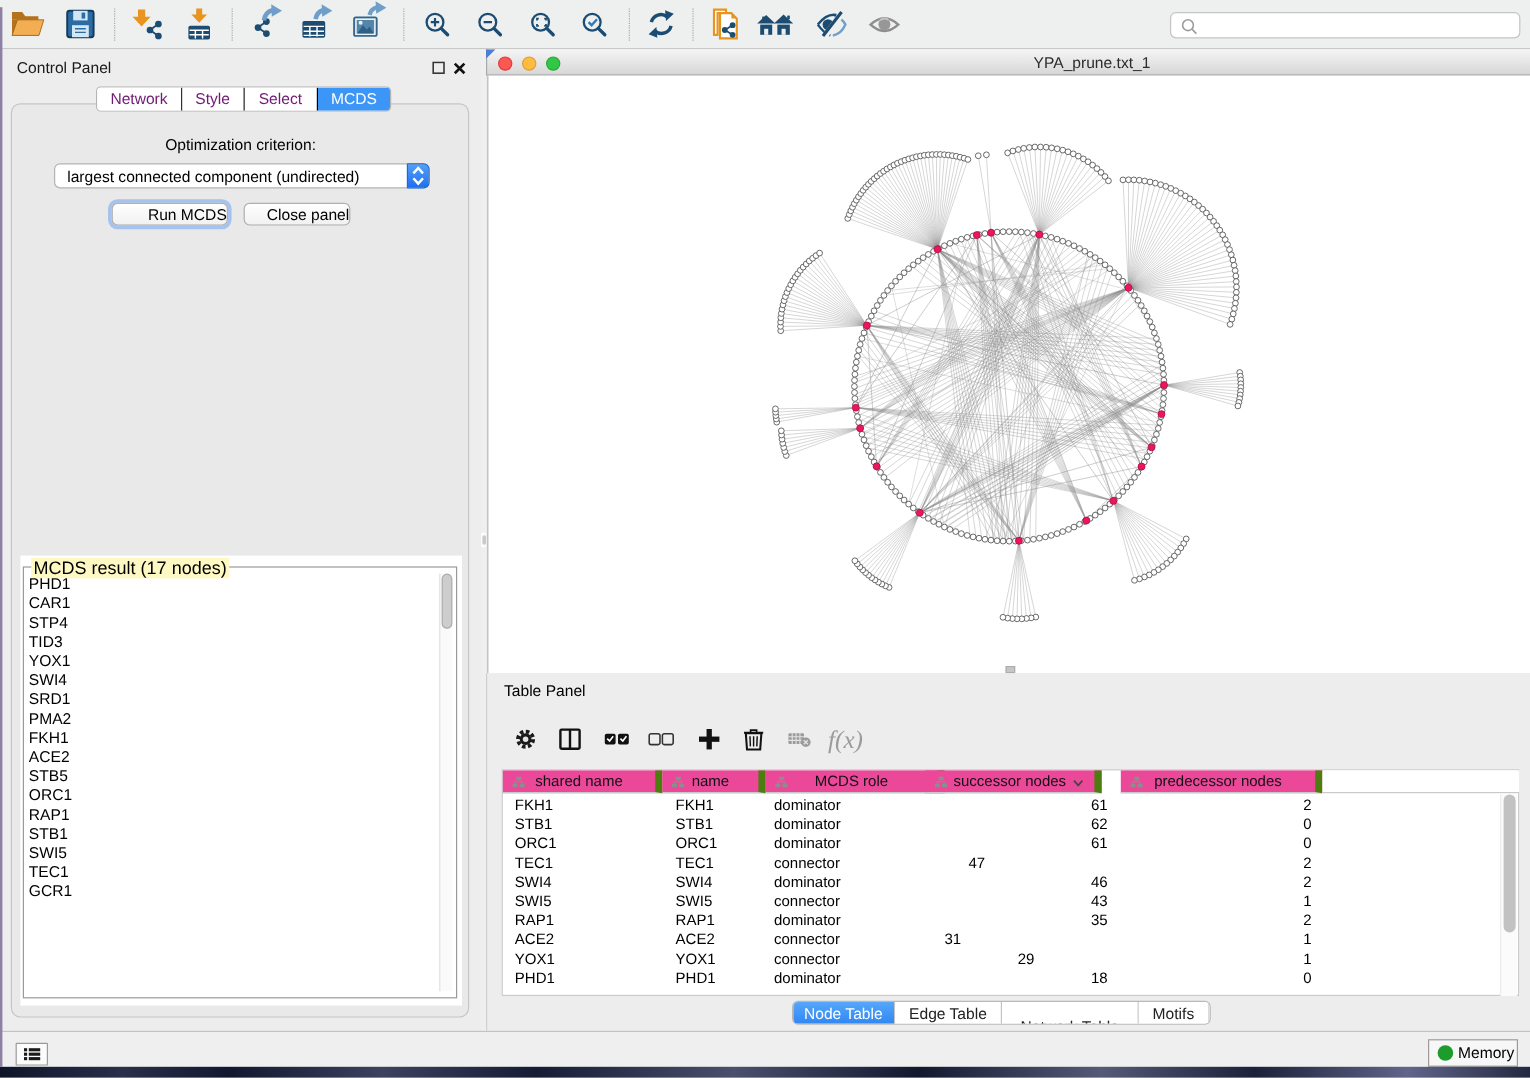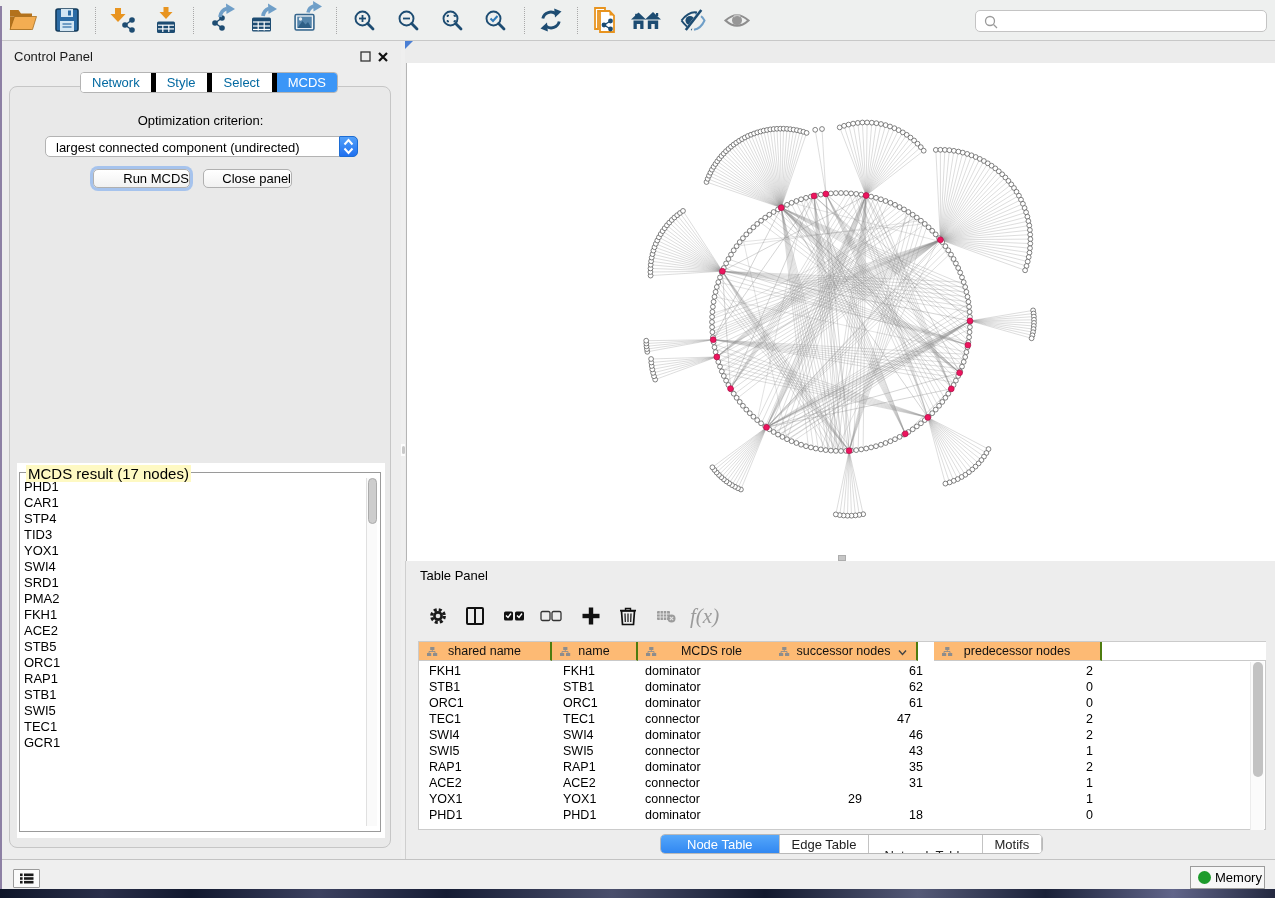--- a/index.html
+++ b/index.html
@@ -4,21 +4,21 @@
 *{margin:0;padding:0;box-sizing:border-box}
 html,body{width:1275px;height:898px;overflow:hidden;background:#ececec;
   font-family:"Liberation Sans",sans-serif;font-size:13px;color:#000;
   -webkit-font-smoothing:antialiased}
 #toolbar{position:absolute;left:0;top:0;width:1275px;height:41px;background:#eef0ef;border-bottom:1px solid #c8c8c8}
 .tsep{position:absolute;top:7px;height:27px;border-left:1px dotted #a9a9a9}
 #searchbox{position:absolute;left:975px;top:10px;width:292px;height:22px;background:#fff;border:1px solid #c4c4c4;border-radius:5px}
 #leftpanel{position:absolute;left:0;top:41px;width:401px;height:818px;background:#ededed}
 #lp-title{position:absolute;left:14px;top:8px;color:#1a1a1a}
 #lp-tabs{position:absolute;left:80px;top:31px;height:21px;display:flex;border:1px solid #b4b4b4;border-radius:4px;overflow:hidden;background:#fff}
-.lptab{height:21px;line-height:20px;padding:0 11px;background:#fff;color:#0369a1;border-right:5px solid #000000;font-size:13px}
+.lptab{height:21px;line-height:20px;padding:0 11px;background:#fff;color:#701a75;border-right:1px solid #000000;font-size:13px}
 .lptab.sel{background:#3b96f7;color:#fff;border-right:none}
 #lp-box{position:absolute;left:9px;top:45px;width:382px;height:762px;background:#e9e9e9;border:1px solid #c6c6c6;border-radius:8px}
 #optlabel{position:absolute;left:0;top:72px;width:401px;text-align:center}
 #dropdown{position:absolute;left:45px;top:95px;width:313px;height:21px;background:#fff;border:1px solid #b3b3b3;border-radius:5px}
 #ddcap{position:absolute;right:-1px;top:-1px;width:19px;height:21px;border-radius:1px 5px 5px 1px;background:linear-gradient(#53a0f9,#1f70f0);border:1px solid #1c6cd4}
 .btn{position:absolute;height:19px;background:linear-gradient(#ffffff,#f1f1f1);border:1px solid #b0b0b0;border-radius:5px;text-align:right;line-height:17px;font-size:13px}
 #runbtn{left:93px;top:128px;width:97px;box-shadow:0 0 0 3px rgba(112,164,240,0.55)}
 #closebtn{left:203px;top:128px;width:89px}
 #mcdsbox{position:absolute;left:17px;top:422px;width:368px;height:375px;background:#fff}
 #mcdsfield{position:absolute;left:2px;top:9px;width:362px;height:360px;border:1px solid #9a9a9a}
@@ -26,21 +26,21 @@
 #mcdslist{position:absolute;left:4px;top:6px;line-height:16px;font-size:13px}
 #mcdssb{position:absolute;right:3px;top:5px;width:11px;height:348px;background:#fafafa;border-left:1px solid #e0e0e0}
 #mcdssbthumb{position:absolute;left:1px;top:0;width:9px;height:46px;background:#cdcdcd;border:1px solid #ababab;border-radius:5px}
 #vdivider{position:absolute;left:401px;top:41px;width:4px;height:818px;background:#efefef}
 #netwin{position:absolute;left:405px;top:41px;width:870px;height:520px}
 #nettitle{position:absolute;left:0;top:0;width:870px;height:22px;background:linear-gradient(#f5f5f5,#d7d7d7);border-bottom:1px solid #9f9f9f;border-left:1px solid #a8a8a8}
 #netcanvas{position:absolute;left:1px;top:22px;width:869px;height:498px;background:#fff;border-left:1px solid #b5b5b5}
 #tablepanel{position:absolute;left:405px;top:561px;width:870px;height:298px;background:#ededed;border-left:1px solid #cfcfcf}
 #tp-title{position:absolute;left:14px;top:7px}
 #tp-table{position:absolute;left:12px;top:80px;width:848px;height:189px;background:#fff;border:1px solid #cbcbcb}
-.th{position:absolute;top:0;height:19px;background:#fdba74;border-right:2px solid #4d7c0f;border-bottom:1px solid #c9c9c9;text-align:center;font-size:12.5px;line-height:19px;color:#111}
+.th{position:absolute;top:0;height:19px;background:#ec4899;border-right:6px solid #4d7c0f;border-bottom:1px solid #c9c9c9;text-align:center;font-size:12.5px;line-height:19px;color:#111}
 .row{position:absolute;height:16px;font-size:12.5px;line-height:16px}
 #tp-sb{position:absolute;right:1px;top:20px;width:14px;height:168px;background:#fbfbfb;border-left:1px solid #ececec}
 #tp-sbthumb{position:absolute;left:2px;top:0px;width:10px;height:115px;background:#c2c2c2;border-radius:5px}
 #bottabs{position:absolute;left:254px;top:273px;height:20px;display:flex;border:1px solid #b9b9b9;border-radius:5px;overflow:hidden;background:#fff}
 .btab{height:20px;line-height:19px;padding:0 12px;letter-spacing:0;background:#fff;color:#222;border-right:1px solid #c3c3c3;font-size:13px}
 .btab.sel{background:linear-gradient(#55a7fa,#2d84f1);color:#fff}
 #statusbar{position:absolute;left:0;top:859px;width:1275px;height:30px;background:#efefef;border-top:1px solid #c3c3c3}
 #listbtn{position:absolute;left:13px;top:9px;width:27px;height:19px;background:#fbfbfb;border:1px solid #9b9b9b;border-radius:1px}
 #membtn{position:absolute;left:1190px;top:6px;width:75px;height:23px;background:#f7f7f7;border:1px solid #9c9c9c;font-size:13px}
 #wallpaper{position:absolute;left:0;top:889px;width:1275px;height:9px;background:linear-gradient(90deg,#0e1528 0%,#2a2f4a 8%,#11182e 15%,#3c4160 25%,#151c34 35%,#4a4f6c 48%,#12192e 60%,#555a78 72%,#1a2138 82%,#61658a 92%,#23283f 100%)}
@@ -218,20 +218,26 @@
 </div>
 <div id="vdivider">
     <div style="position:absolute;left:0;top:403px;width:4px;height:12px;background:#fdfdfd"></div>
     <div style="position:absolute;left:0.5px;top:405px;width:3.5px;height:8px;background:#c9c9c9;border-radius:1.5px"></div>
   </div>
 
 <div id="netwin">
   <svg width="8" height="8" style="position:absolute;left:0;top:0;z-index:5">
       <path d="M0,0 L8,0 L0,8 Z" fill="#4b7fd4"></path>
     </svg>
+  <div id="nettitle">
+    <div style="position:absolute;left:9px;top:6px;width:12px;height:12px;border-radius:50%;background:#fc5753;border:0.5px solid #df3e39"></div>
+    <div style="position:absolute;left:29px;top:6px;width:12px;height:12px;border-radius:50%;background:#fdbc40;border:0.5px solid #de9f34"></div>
+    <div style="position:absolute;left:49px;top:6px;width:12px;height:12px;border-radius:50%;background:#33c748;border:0.5px solid #27aa35"></div>
+    <div style="position:absolute;left:69px;width:870px;text-align:center;top:4px;color:#2b2b2b">YPA_prune.txt_1</div>
+  </div>
   <div id="netcanvas">
 <svg width="869" height="498" style="position:absolute;left:0;top:0">
         <line x1="374.2" y1="144.7" x2="557.5" y2="221.9" stroke="#8a8a8a" stroke-opacity="0.36" stroke-width="0.8"></line>
         <line x1="374.2" y1="144.7" x2="558.9" y2="226.8" stroke="#8a8a8a" stroke-opacity="0.36" stroke-width="0.8"></line>
         <line x1="374.2" y1="144.7" x2="560.1" y2="231.7" stroke="#8a8a8a" stroke-opacity="0.36" stroke-width="0.8"></line>
         <line x1="374.2" y1="144.7" x2="561.1" y2="236.7" stroke="#8a8a8a" stroke-opacity="0.36" stroke-width="0.8"></line>
         <line x1="374.2" y1="144.7" x2="561.8" y2="241.7" stroke="#8a8a8a" stroke-opacity="0.36" stroke-width="0.8"></line>
         <line x1="374.2" y1="144.7" x2="562.4" y2="246.7" stroke="#8a8a8a" stroke-opacity="0.36" stroke-width="0.8"></line>
         <line x1="374.2" y1="144.7" x2="562.8" y2="251.7" stroke="#8a8a8a" stroke-opacity="0.36" stroke-width="0.8"></line>
         <line x1="374.2" y1="144.7" x2="559.8" y2="287.8" stroke="#8a8a8a" stroke-opacity="0.36" stroke-width="0.8"></line>
@@ -1083,21 +1089,21 @@
 <span style="position:absolute;left:10px">ORC1</span>
         <span style="position:absolute;left:144px">ORC1</span>
 <span style="position:absolute;left:226px">dominator</span>
 <span style="position:absolute;left:368px;width:136px;text-align:right">61</span>
 <span style="position:absolute;left:515px;width:159px;text-align:right">0</span>
       </div>
       <div class="row" style="left:0;top:69px;width:848px">
 <span style="position:absolute;left:10px">TEC1</span>
         <span style="position:absolute;left:144px">TEC1</span>
 <span style="position:absolute;left:226px">connector</span>
-<span style="position:absolute;left:356px;width:136px;text-align:right">47</span>
+<span style="position:absolute;left:388px;width:136px;">47</span>
 <span style="position:absolute;left:515px;width:159px;text-align:right">2</span>
       </div>
       <div class="row" style="left:0;top:85px;width:848px">
 <span style="position:absolute;left:10px">SWI4</span>
         <span style="position:absolute;left:144px">SWI4</span>
 <span style="position:absolute;left:226px">dominator</span>
 <span style="position:absolute;left:368px;width:136px;text-align:right">46</span>
 <span style="position:absolute;left:515px;width:159px;text-align:right">2</span>
       </div>
       <div class="row" style="left:0;top:101px;width:848px">
@@ -1111,21 +1117,21 @@
 <span style="position:absolute;left:10px">RAP1</span>
         <span style="position:absolute;left:144px">RAP1</span>
 <span style="position:absolute;left:226px">dominator</span>
 <span style="position:absolute;left:368px;width:136px;text-align:right">35</span>
 <span style="position:absolute;left:515px;width:159px;text-align:right">2</span>
       </div>
       <div class="row" style="left:0;top:133px;width:848px">
 <span style="position:absolute;left:10px">ACE2</span>
         <span style="position:absolute;left:144px">ACE2</span>
 <span style="position:absolute;left:226px">connector</span>
-<span style="position:absolute;left:368px;width:136px;text-align:right">31</span>
+<span style="position:absolute;left:368px;width:136px;">31</span>
 <span style="position:absolute;left:515px;width:159px;text-align:right">1</span>
       </div>
       <div class="row" style="left:0;top:149px;width:848px">
 <span style="position:absolute;left:10px">YOX1</span>
         <span style="position:absolute;left:144px">YOX1</span>
 <span style="position:absolute;left:226px">connector</span>
 <span style="position:absolute;left:368px;width:136px;text-align:center">29</span>
 <span style="position:absolute;left:515px;width:159px;text-align:right">1</span>
       </div>
       <div class="row" style="left:0;top:165px;width:848px">
@@ -1133,21 +1139,21 @@
         <span style="position:absolute;left:144px">PHD1</span>
 <span style="position:absolute;left:226px">dominator</span>
 <span style="position:absolute;left:368px;width:136px;text-align:right">18</span>
 <span style="position:absolute;left:515px;width:159px;text-align:right">0</span>
       </div>
     <div id="tp-sb">
         <div id="tp-sbthumb"></div>
       </div>
   </div>
   <div id="bottabs">
-    <div class="btab sel" style="padding:0 26px">Node Table</div>
+    <div class="btab sel" style="padding:0 9px">Node Table</div>
       <div class="btab">Edge Table</div>
       <div class="btab" style="padding:11px 15px">Network Table</div>
       <div class="btab" style="padding:0 12px">Motifs</div>
   </div>
 </div>
 
 <div id="statusbar">
   <div id="listbtn"><svg width="25" height="17">
         <g fill="#1a1a1a">
           <rect x="6" y="3.5" width="2.6" height="2.6"></rect>

